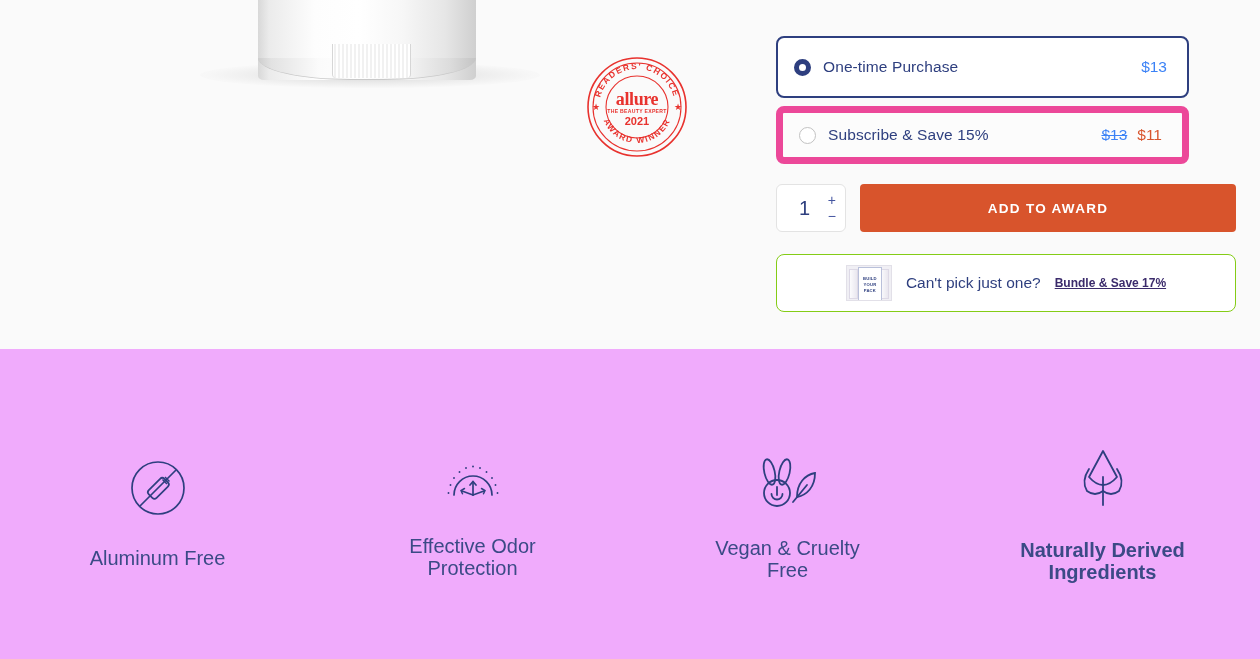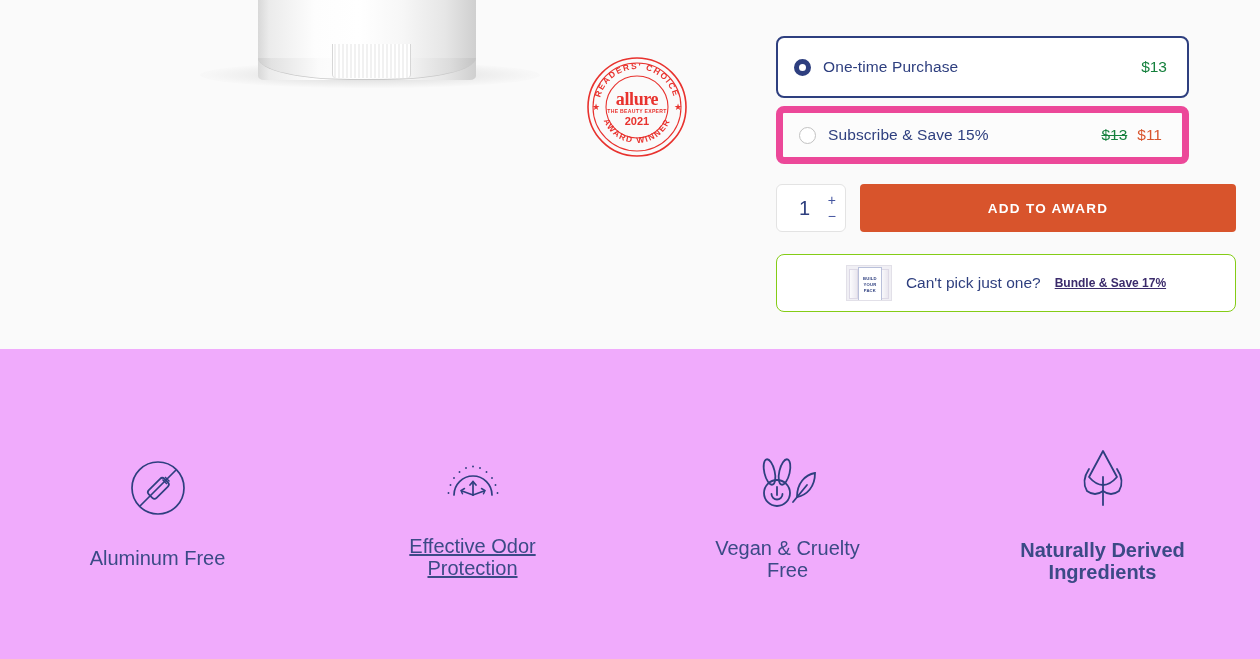--- a/index.html
+++ b/index.html
@@ -160,21 +160,21 @@
 
   .option-label {
     flex: 1 1 auto;
     font-size: 15.5px;
     color: #2e3f7f;
     letter-spacing: .1px;
   }
 
   .price {
     font-size: 15.5px;
-    color: #15803d;
+    color: #3b82f6;
     white-space: nowrap;
   }
   .price.struck {
     text-decoration: line-through;
     margin-right: 10px;
   }
   .price.sale { color: #d8542c; }
 
   
   .cart-row {
@@ -335,21 +335,21 @@
     line-height: 22px;
     max-width: 190px;
   }
 
   .f-aluminum  .feature-icon { margin-top: 110px; }
   .f-odor      .feature-icon { margin-top: 110px; }
   .f-vegan     .feature-icon { margin-top: 108px; }
   .f-natural   .feature-icon { margin-top: 98px; }
 
   .f-aluminum .feature-label { margin-top: 30px; }
-  .f-odor     .feature-label { margin-top: 36px; text-decoration: underline; }
+  .f-odor     .feature-label { margin-top: 36px; }
   .f-vegan    .feature-label { margin-top: 28px; }
   .f-natural  .feature-label { margin-top: 30px; font-weight: bold; }
 </style>
 </head>
 <body>
 
 <div class="top-section">
 
   <div class="product-stage">
     <div class="bottle-shadow"></div>

